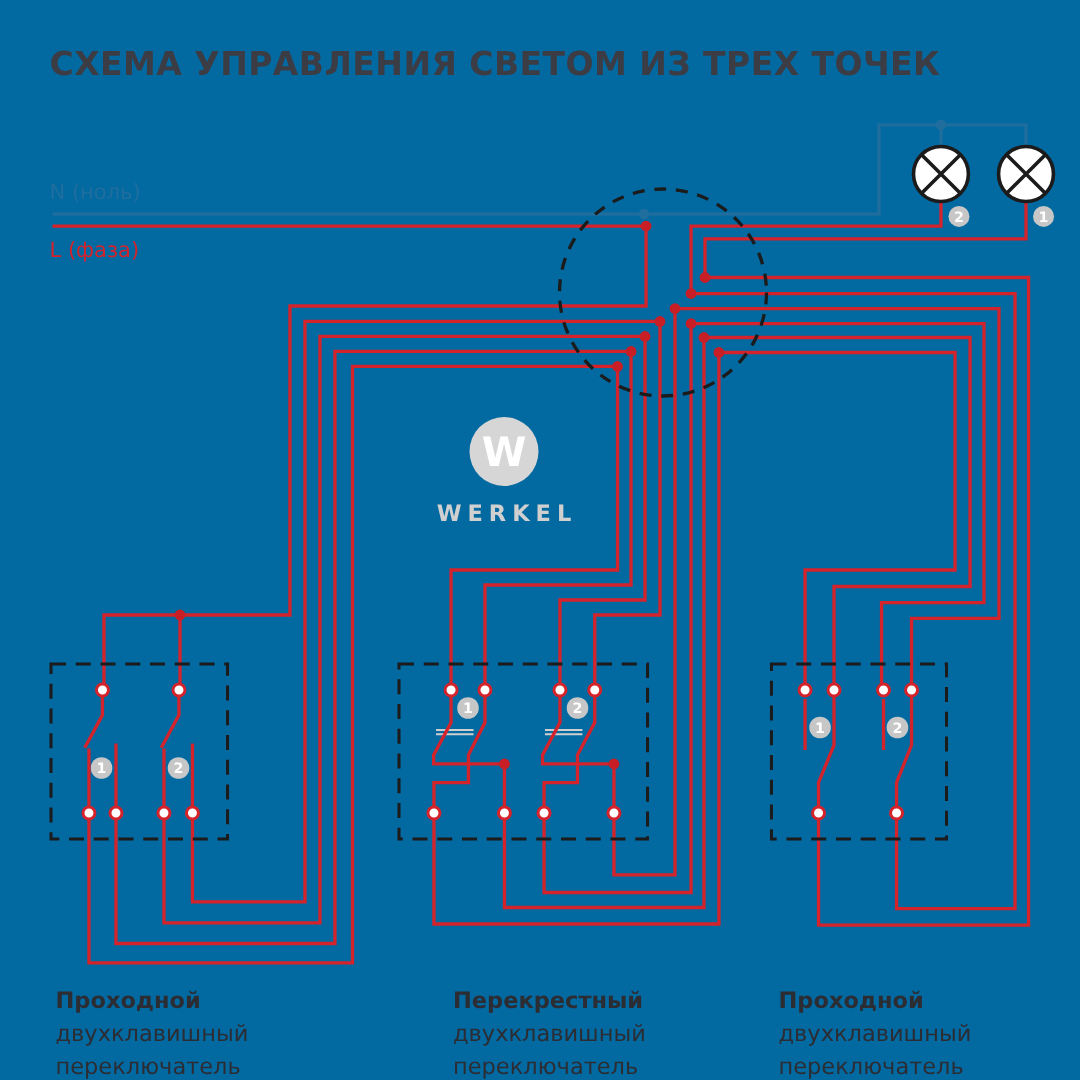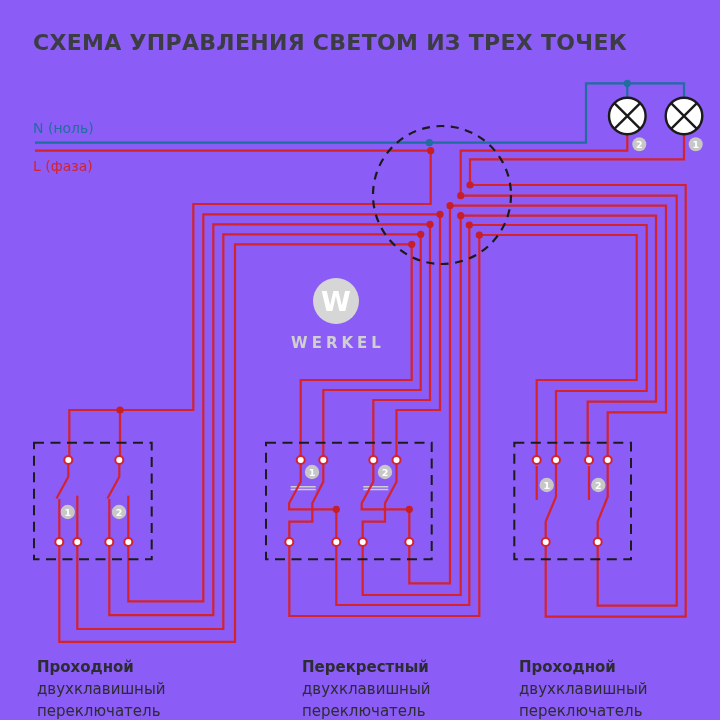--- a/index.html
+++ b/index.html
@@ -1,16 +1,16 @@
 <!DOCTYPE html>
 <html><head>
 <meta charset="utf-8">
 <style>
   html,body{margin:0;padding:0;background:#ffffff;}
-  .stage{position:relative;width:720px;height:720px;background:#8b5cf6;overflow:hidden;
+  .stage{position:relative;width:720px;height:720px;background:#0369a1;overflow:hidden;
          font-family:"DejaVu Sans","Liberation Sans",sans-serif;}
   svg{display:block}
   
   .wire-red{fill:none;stroke:#d5232b;stroke-width:2.2;stroke-linejoin:miter;stroke-linecap:butt}
   .wire-blue{fill:none;stroke:#1f6e9e;stroke-width:2.2;stroke-linejoin:miter}
   .dot-red{fill:#c81e26;stroke:none}
   .dot-blue{fill:#1f6e9e;stroke:none}
   .terminal{fill:#ffffff;stroke:#d5232b;stroke-width:2}
   .dashed-box{fill:none;stroke:#1b1b1b;stroke-width:2;stroke-dasharray:10 6.5}
   .dashed-circle{fill:none;stroke:#1b1b1b;stroke-width:2.2;stroke-dasharray:8 6.5}

